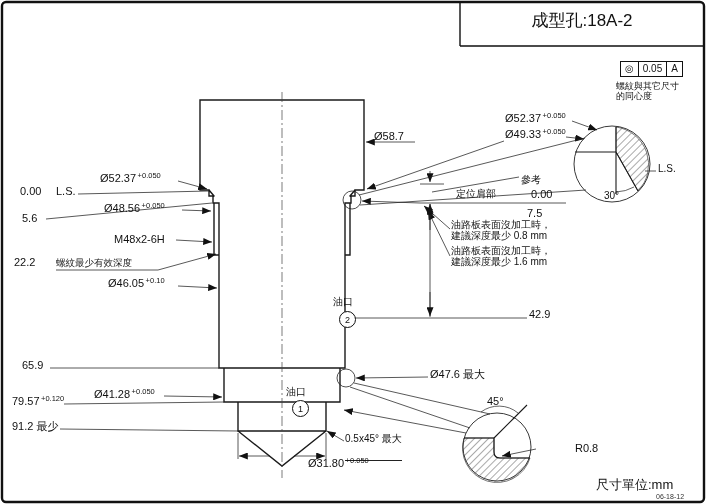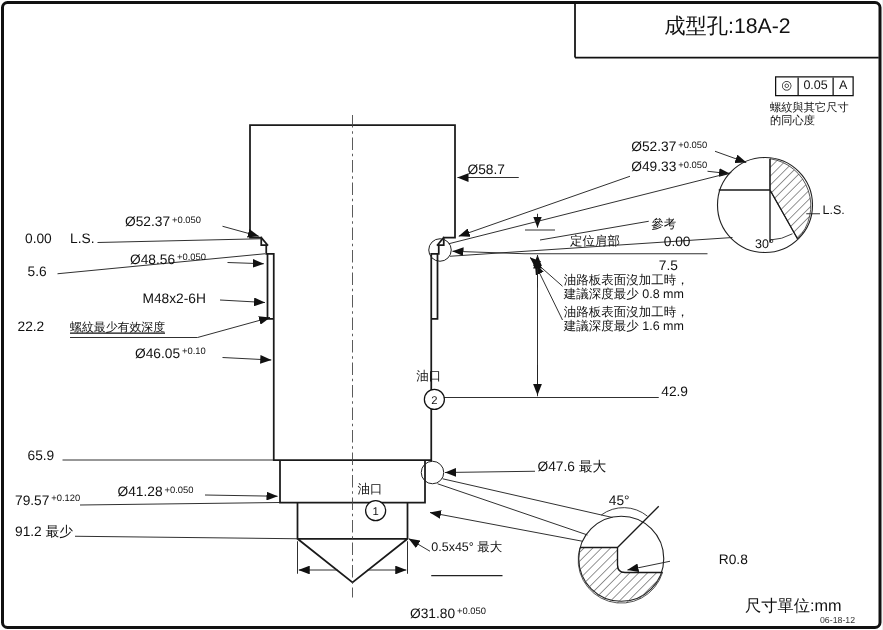--- a/index.html
+++ b/index.html
@@ -187,21 +187,21 @@
   <div class="lbl" style="left:104px;top:202px;">
     <span>Ø48.56</span>
     <span class="tol">
         <span>+0.05</span>
         <span>0</span>
       </span>
   </div>
   <div class="lbl" style="left:22px;top:212px;">5.6</div>
   <div class="lbl" style="left:114px;top:233px;">M48x2-6H</div>
   <div class="lbl" style="left:14px;top:256px;">22.2</div>
-  <div class="lbl sm" style="left:56px;top:258px;text-decoration:underline;">螺紋最少有效深度</div>
+  <div class="lbl sm" style="left:56px;top:258px;">螺紋最少有效深度</div>
   <div class="lbl" style="left:108px;top:277px;">
     <span>Ø46.05</span>
     <span class="tol">
         <span>+0.1</span>
         <span>0</span>
       </span>
   </div>
   <div class="lbl" style="left:22px;top:359px;">65.9</div>
   <div class="lbl" style="left:94px;top:388px;">
     <span>Ø41.28</span>
@@ -224,21 +224,21 @@
     <span>2</span>
   </div>
   <div class="lbl n10" style="left:286px;top:386px;">油口</div>
   <div class="port" style="left:292px;top:400px;">
     <span>1</span>
   </div>
 
   <div class="lbl" style="left:529px;top:308px;">42.9</div>
   <div class="lbl" style="left:430px;top:368px;">Ø47.6 最大</div>
   <div class="lbl n10 ul" style="left:345px;top:433px;">0.5x45° 最大</div>
-  <div class="lbl" style="left:328px;top:457px;margin-top:28px;">
+  <div class="lbl" style="left:308px;top:457px;">
     <span>Ø31.80</span>
     <span class="tol">
         <span>+0.05</span>
         <span>0</span>
       </span>
   </div>
   <div class="lbl" style="left:487px;top:395px;">45°</div>
   <div class="lbl" style="left:537px;top:442px;padding-left:38px;">R0.8</div>
 
   <div class="lbl units" style="left:596px;top:478px;">尺寸單位:mm</div>

